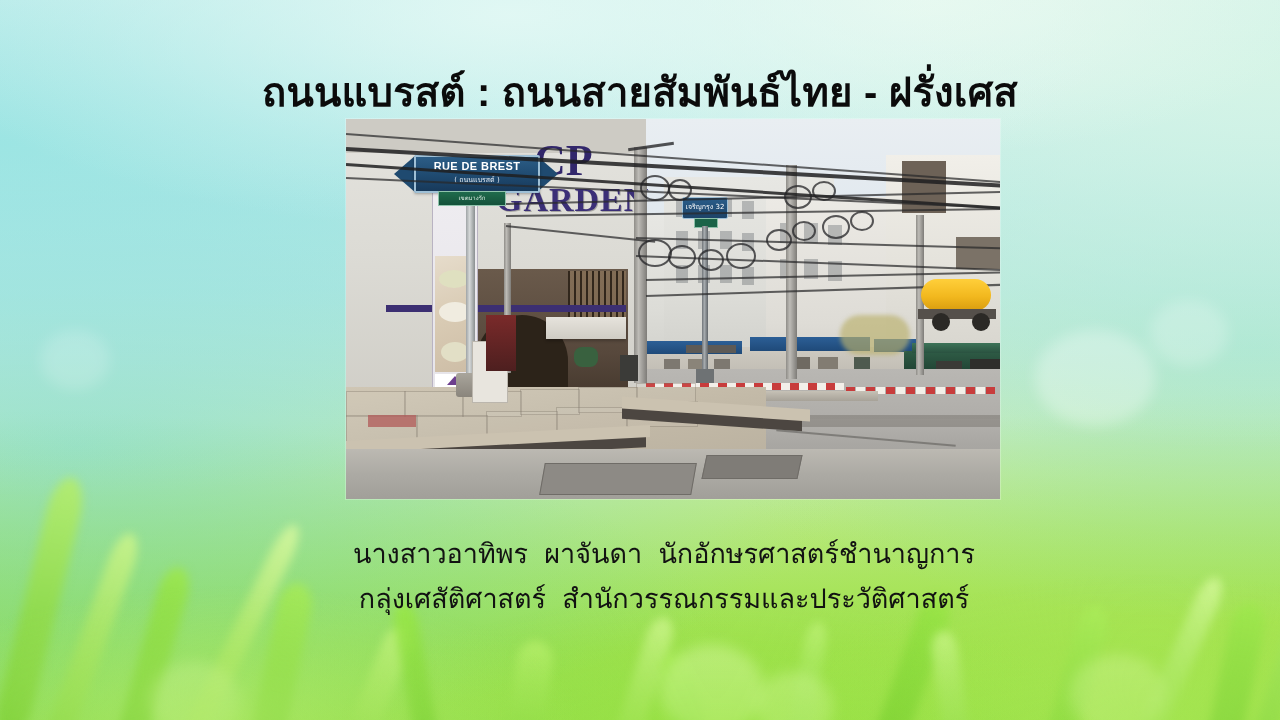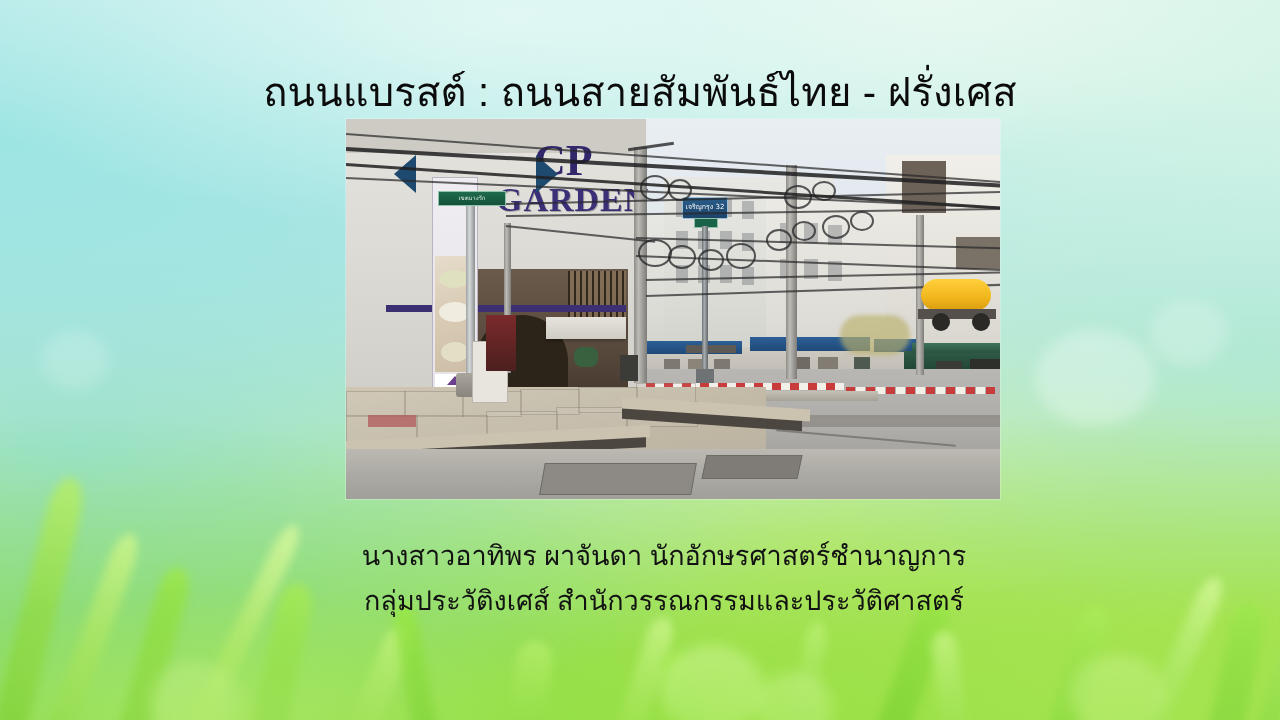--- a/index.html
+++ b/index.html
@@ -78,21 +78,21 @@
       radial-gradient(40% 28% at 90% 100%, rgba(170,232,85,0.6) 0%, rgba(170,232,85,0) 72%);
   }
 
   
   .title {
     position: absolute;
     left: 0; right: 0;
     top: 42px;
     text-align: center;
     font-family: "Liberation Sans", "DejaVu Sans", sans-serif;
-    font-weight: normal;
+    font-weight: bold;
     font-size: 40px;
     line-height: 1.18;
     color: #0b0b0b;
     letter-spacing: 0.2px;
     white-space: nowrap;
   }
 
   
   .photo-frame {
     position: absolute;
@@ -355,21 +355,21 @@
   .manhole {
     position: absolute; background: #8d8a85; border: 1px solid #6f6c67;
   }
 
   
   .caption {
     position: absolute;
     left: 0; right: 0;
     top: 534px;
     text-align: center;
-    font-family: Liberation Sans, sans-serif;
+    font-family: Liberation Mono, monospace;
     font-size: 27px;
     line-height: 45px;
     color: #121212;
     white-space: nowrap;
     padding-left: 48px;
   }
   .caption .line { display: block; }
 </style>
 </head>
 <body>
@@ -560,20 +560,24 @@
       <div class="ph" style="left:0; top:330px; width:654px; height:50px; background:linear-gradient(180deg,#bcb9b2 0%,#acaaa4 50%,#a19f99 100%);"></div>
       <div class="manhole" style="left:196px; top:344px; width:150px; height:30px; transform:skewX(-10deg);"></div>
       <div class="manhole" style="left:358px; top:336px; width:94px; height:22px; transform:skewX(-12deg); background:#7f7c77;"></div>
       <div class="ph" style="left:430px; top:318px; width:180px; height:2px; background:rgba(90,88,84,0.55); transform:rotate(5deg);"></div>
       <div class="ph" style="left:340px; top:226px; width:50px; height:8px; background:#5d5a56;"></div>
 
       <div class="sign-pole"></div>
       <div class="sign-base"></div>
       <div class="sign-arrow-l"></div>
       <div class="sign-arrow-r"></div>
+      <div class="street-sign">
+        <div class="ss-en">RUE DE BREST</div>
+        <div class="ss-th">( ถนนแบรสต์ )</div>
+      </div>
       <div class="green-plate">
         <span>เขตบางรัก</span>
       </div>
 
       <div class="soi-sign">
         <span>เจริญกรุง 32</span>
       </div>
       <div class="soi-green"></div>
       <div class="soi-pole"></div>
       <div class="ph" style="left:350px; top:250px; width:18px; height:14px; background:#6e7274;"></div>
@@ -623,16 +627,16 @@
       <div class="ph" style="left:228px; top:228px; width:24px; height:20px; background:#39613f; border-radius:8px;"></div>
       <div class="ph" style="left:494px; top:196px; width:70px; height:40px; background:rgba(186,176,108,0.65); border-radius:20px; filter:blur(2px);"></div>
       <div class="ph" style="left:126px; top:222px; width:34px; height:60px; background:#e8e5de; border:1px solid #bbb6ad;"></div>
       <div class="ph" style="left:140px; top:196px; width:30px; height:56px; background:linear-gradient(180deg,#7a2a2a,#4d1f1f);"></div>
 
     </div>
   </figure>
 
   <div class="caption">
     <span class="line">นางสาวอาทิพร ผาจันดา นักอักษรศาสตร์ชำนาญการ</span>
-    <span class="line">กลุ่มประวัติงเศส์ สำนักวรรณกรรมและประวัติศาสตร์</span>
+    <span class="line">กลุ่งเศสัติศาสตร์ สำนักวรรณกรรมและประวัติศาสตร์</span>
   </div>
 
 </div>
 
 </body></html>

